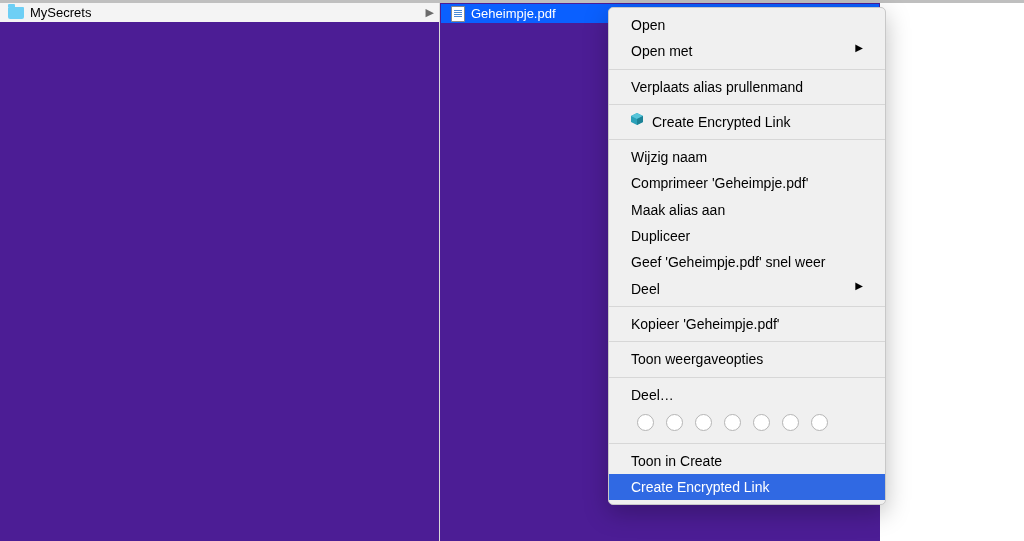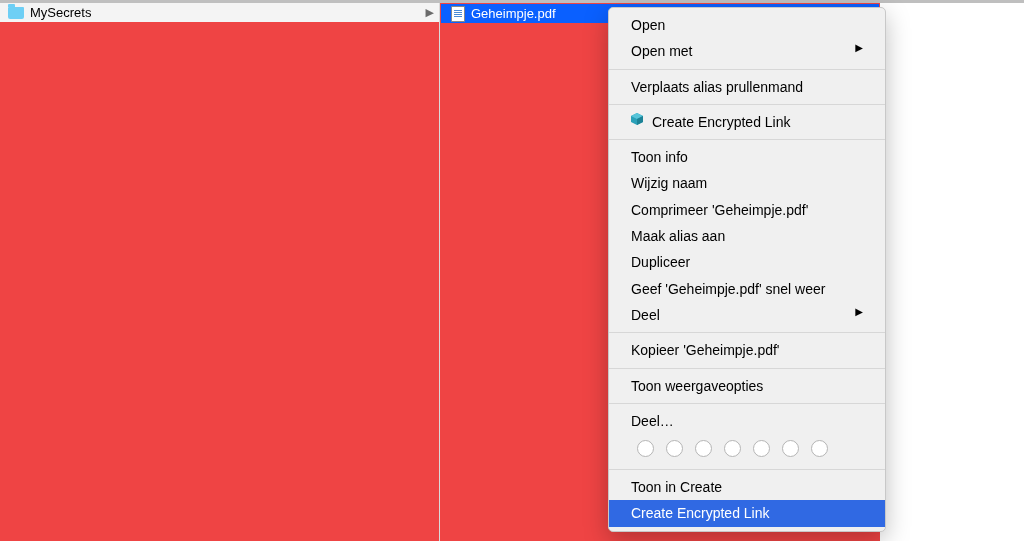--- a/index.html
+++ b/index.html
@@ -14,21 +14,21 @@
     }
     .columns {
       display: flex;
       height: 100%;
       border-top: 3px solid #bfbfbf;
     }
     .col {
       width: 440px;
       border-right: 1px solid #d9d9d9;
       overflow-y: auto;
-      background: #ef4444;
+      background: #4c1d95;
     }
     .col:last-child { border-right: none; }
     .row {
       display: flex;
       align-items: center;
       height: 19px;
       padding: 0 5px 0 8px;
       position: relative;
     }
     .row-alt { background: #f4f4f4; }
@@ -172,23 +172,20 @@
       <svg viewBox="0 0 14 14">
           <polygon points="7,1 13,4 13,10 7,13 1,10 1,4" fill="#2aa0b8"></polygon>
           <polygon points="7,1 13,4 7,7 1,4" fill="#57c4d9"></polygon>
           <polygon points="7,7 13,4 13,10 7,13" fill="#1c8296"></polygon>
         </svg>
     </span>
     <span>Create Encrypted Link</span>
   </div>
   <div class="sep"></div>
   <div class="mitem">
-    <span>Toon info</span>
-  </div>
-  <div class="mitem">
     <span>Wijzig naam</span>
   </div>
   <div class="mitem">
     <span>Comprimeer 'Geheimpje.pdf'</span>
   </div>
   <div class="mitem">
     <span>Maak alias aan</span>
   </div>
   <div class="mitem">
     <span>Dupliceer</span>

